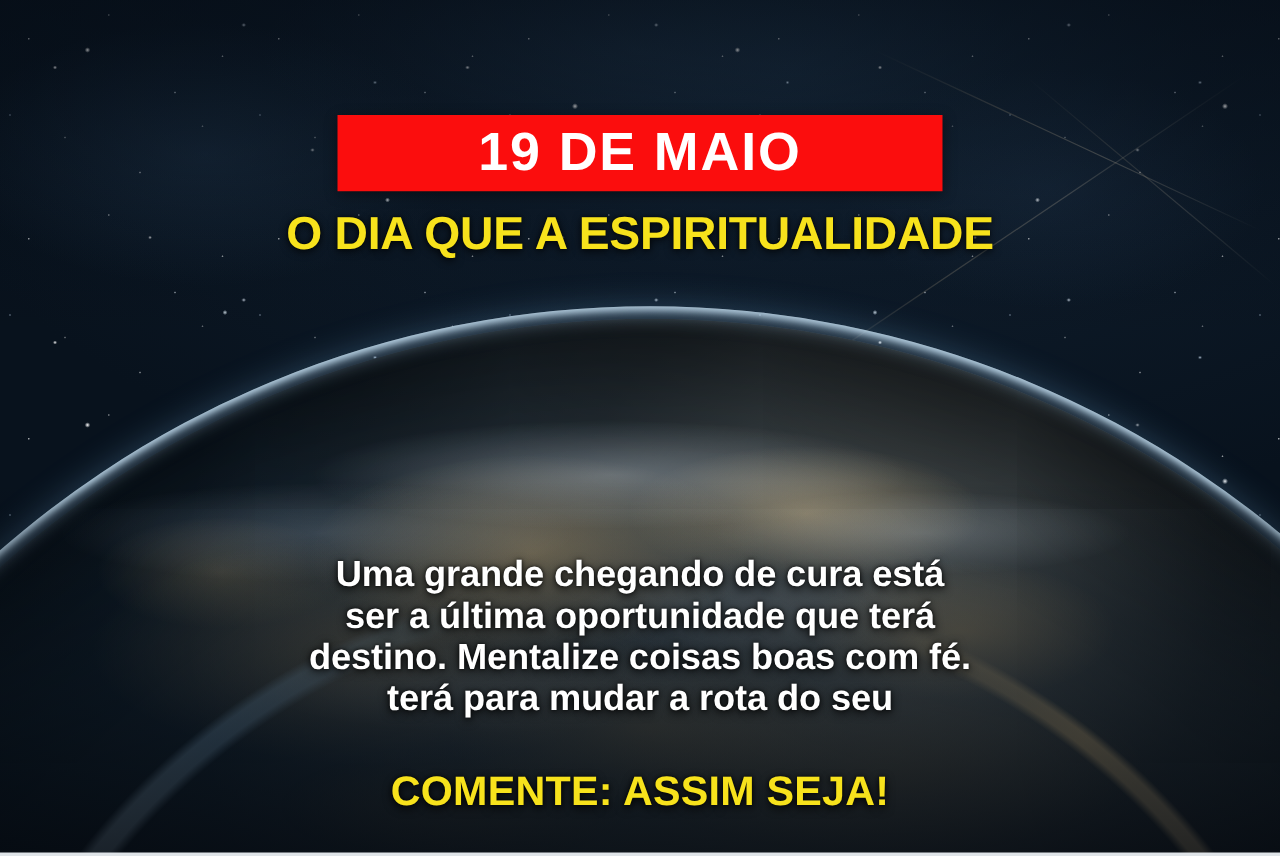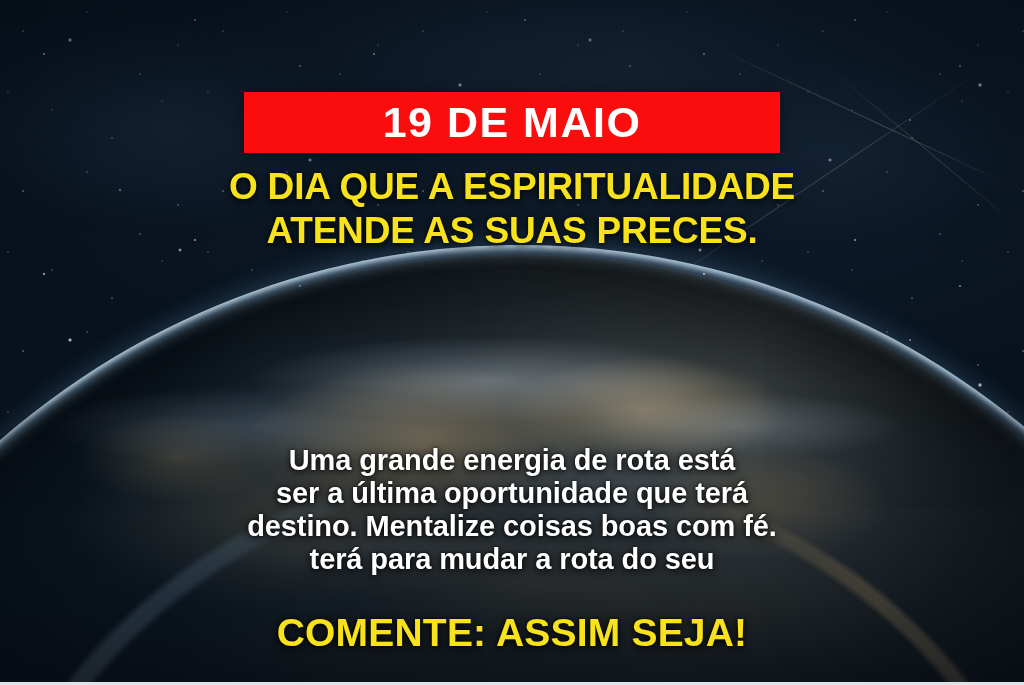--- a/index.html
+++ b/index.html
@@ -210,21 +210,21 @@
     position: absolute;
     inset: 0;
     z-index: 10;
   }
 
   .date-banner {
     position: absolute;
     left: 50%;
     transform: translateX(-50%);
     top: 92px;
-    width: 536px;
+    width: 484px;
     height: 61px;
     background: #fb0d0d;
     display: flex;
     align-items: center;
     justify-content: center;
     box-shadow: 0 2px 10px rgba(0,0,0,0.45);
   }
   .date-banner .date-text {
     color: #ffffff;
     font-family: "Liberation Sans", sans-serif;
@@ -271,21 +271,21 @@
 
   .cta {
     position: absolute;
     left: 0;
     right: 0;
     top: 614px;
     text-align: center;
     color: #f7e21c;
     font-family: "Liberation Sans", sans-serif;
     font-weight: bold;
-    font-size: 39px;
+    font-size: 33px;
     line-height: 38px;
     letter-spacing: 0.2px;
     text-shadow: 0 2px 8px rgba(0,0,0,0.9), 0 0 3px rgba(0,0,0,0.75);
     white-space: nowrap;
   }
 
   .bottom-edge {
     position: absolute;
     left: 0;
     right: 0;
@@ -325,25 +325,24 @@
   <div class="bottom-shade"></div>
 
   <div class="content">
 
     <div class="date-banner">
       <span class="date-text">19 DE MAIO</span>
     </div>
 
     <div class="headline">
       <span class="hl-line">O DIA QUE A ESPIRITUALIDADE</span>
-      <span class="hl-line">ATENDE AS SUAS PRECES.</span>
     </div>
 
     <div class="body-copy">
-      <span class="bc-line">Uma grande energia de rota está</span>
+      <span class="bc-line">Uma grande chegando de cura está</span>
       <span class="bc-line">ser a última oportunidade que terá</span>
       <span class="bc-line">destino. Mentalize coisas boas com fé.</span>
       <span class="bc-line">terá para mudar a rota do seu</span>
     </div>
 
     <div class="cta">COMENTE: ASSIM SEJA!</div>
 
   </div>
 
   <div class="bottom-edge"></div>

